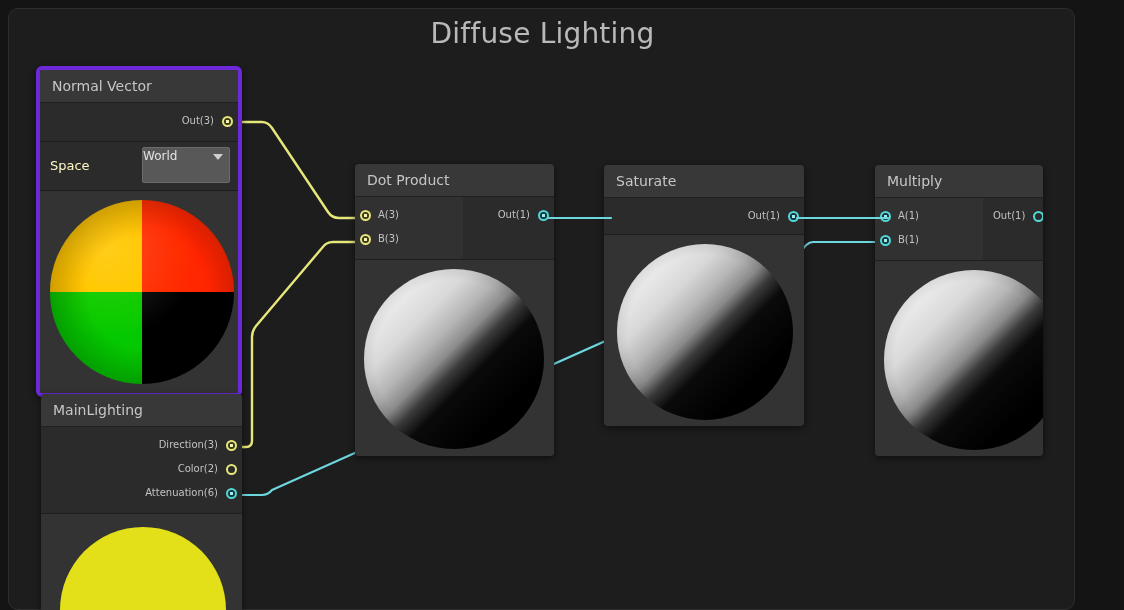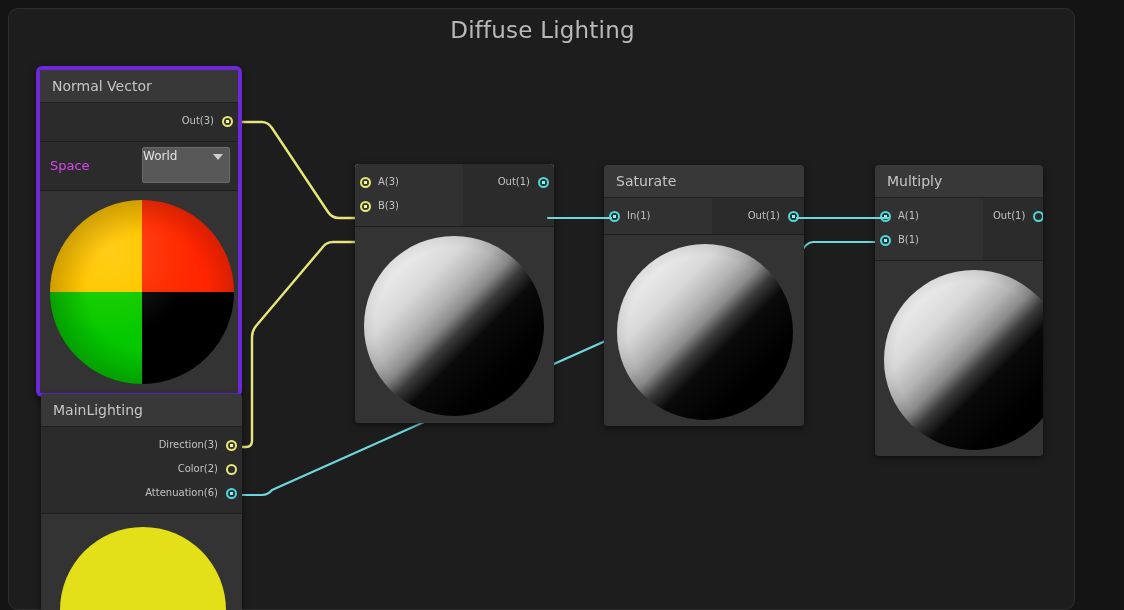--- a/index.html
+++ b/index.html
@@ -29,21 +29,21 @@
     border-radius: 10px;
     box-sizing: border-box;
     overflow: hidden;
   }
   #graph-title {
     position: absolute;
     left: 0;
     top: 8px;
     width: 1067px;
     text-align: center;
-    font-size: 23px;
+    font-size: 28px;
     color: #b9b9b9;
     letter-spacing: 0.2px;
     user-select: none;
   }
   
   #wires {
     position: absolute;
     left: 0;
     top: 0;
     width: 1124px;
@@ -147,21 +147,21 @@
   .prop-row {
     display: flex;
     align-items: center;
     justify-content: space-between;
     background: #2b2b2b;
     padding: 5px 8px 7px 10px;
     border-bottom: 1px solid #1e1e1e;
   }
   .prop-label {
     font-size: 13px;
-    color: #d946ef;
+    color: #fef9c3;
     user-select: none;
   }
   .dropdown {
     position: relative;
     width: 88px;
     height: 36px;
     background: #585858;
     border: 1px solid #6b6b6b;
     border-radius: 2px;
     box-sizing: border-box;
@@ -279,20 +279,21 @@
         <span class="port-label">Attenuation(6)</span>
         <span class="port-dot dot-cyan-filled"></span>
       </div>
     </div>
     <div class="preview" style="height:110px;">
       <div class="sphere sphere-flat-yellow" style="left:19px; top:13px; width:166px; height:166px;"></div>
     </div>
   </div>
 
   <div class="node" style="left:355px; top:164px; width:199px;">
+    <div class="node-header">Dot Product</div>
     <div class="ports">
       <div class="ports-in">
         <div class="port-row in">
           <span class="port-dot dot-yellow-filled"></span>
           <span class="port-label">A(3)</span>
         </div>
         <div class="port-row in">
           <span class="port-dot dot-yellow-filled"></span>
           <span class="port-label">B(3)</span>
         </div>
@@ -305,26 +306,20 @@
       </div>
     </div>
     <div class="preview" style="height:196px;">
       <div class="sphere sphere-diffuse" style="left:9px; top:9px; width:180px; height:180px;"></div>
     </div>
   </div>
 
   <div class="node" style="left:604px; top:165px; width:200px;">
     <div class="node-header">Saturate</div>
     <div class="ports">
-      <div class="ports-in" style="padding-bottom:6px;">
-        <div class="port-row in">
-          <span class="port-dot dot-cyan-filled"></span>
-          <span class="port-label">In(1)</span>
-        </div>
-      </div>
       <div class="ports-out" style="padding-bottom:6px;">
         <div class="port-row out">
           <span class="port-label">Out(1)</span>
           <span class="port-dot dot-cyan-filled"></span>
         </div>
       </div>
     </div>
     <div class="preview" style="height:191px;">
       <div class="sphere sphere-diffuse" style="left:13px; top:9px; width:176px; height:176px;"></div>
     </div>

